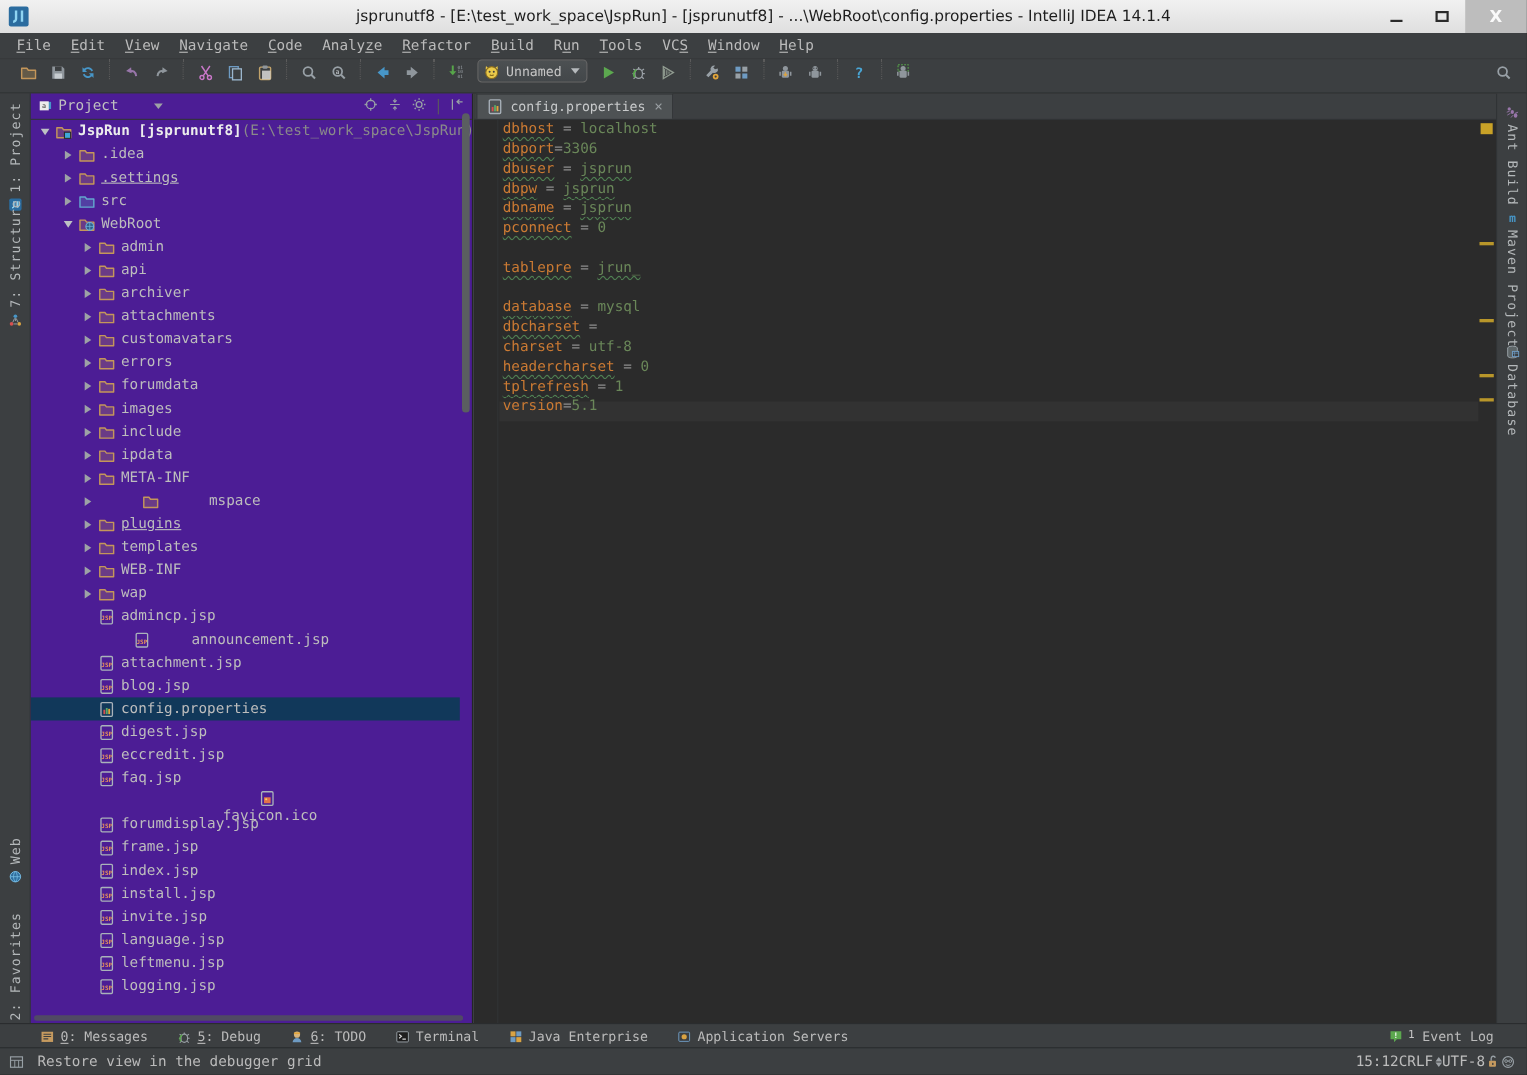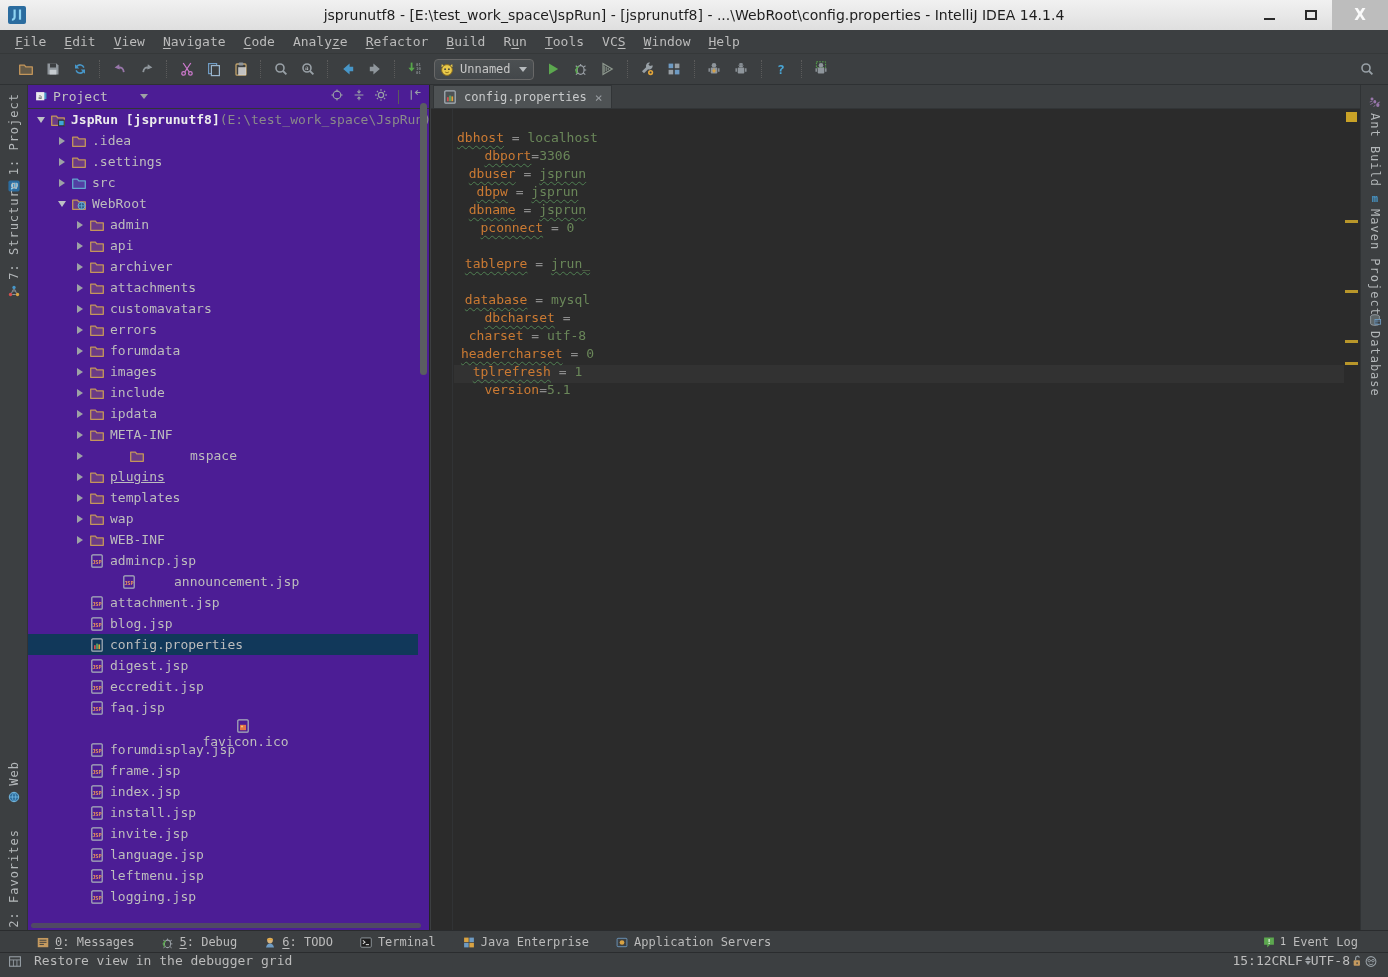--- a/index.html
+++ b/index.html
@@ -18,21 +18,21 @@
   .glyph-max{width:12px;height:10px;border:2px solid #2A2A2A;}
   .win-close{background:#BDBDBD;width:56px;}
   .glyph-close{font-family:"DejaVu Sans",sans-serif;font-size:15px;font-weight:bold;color:#FAFAFA;}
   
   .menubar{position:absolute;left:0;top:30px;width:100%;height:24px;background:#3C3F41;
     display:flex;align-items:center;padding-left:6px;border-bottom:1px solid #353839;}
   .menu-item{padding:0 9px;font-size:13px;color:#BBBBBB;line-height:23px;}
   .menu-item u{text-decoration:underline;text-underline-offset:2px;}
   
   .toolbar{position:absolute;left:0;top:54px;width:100%;height:31px;background:#3C3F41;
-    display:flex;align-items:center;padding-left:12px;border-bottom:1px solid #2E3133;}
+    display:flex;align-items:flex-start;padding-left:12px;border-bottom:1px solid #2E3133;}
   .tb-btn{width:27px;height:24px;display:flex;align-items:center;justify-content:center;border-radius:3px;}
   .tb-sep{width:1px;height:18px;margin:0 6px;background:transparent;
     border-left:1px dotted #5B5B5B;}
   .run-combo{height:21px;margin:0 6px;padding:0 6px 0 4px;display:flex;align-items:center;gap:5px;
     border:1px solid #686868;border-radius:4px;background:linear-gradient(#4C5052,#43474A);}
   .run-combo .lbl{font-size:12px;color:#C6C6C6;}
   .combo-arrow{width:0;height:0;border-left:4px solid transparent;border-right:4px solid transparent;
     border-top:5px solid #B6BABD;margin-left:3px;}
   .tb-right{margin-left:auto;margin-right:8px;}
   
@@ -67,40 +67,40 @@
   
   .editor-area{position:absolute;left:431px;top:0;width:929px;height:845px;background:#2B2B2B;}
   .tabbar{height:24px;background:#3C3F41;border-bottom:1px solid #323537;display:flex;align-items:flex-end;}
   .tab{height:23px;margin-left:2px;padding:0 8px;display:flex;align-items:center;gap:6px;
     background:#4E5254;border:1px solid #323537;border-bottom:none;}
   .tab .tab-label{font-size:12px;color:#C8CACB;}
   .tab .tab-close{font-size:13px;color:#9A9FA3;margin-left:2px;}
   .editor{position:absolute;left:0;top:24px;right:0;bottom:0;background:#2B2B2B;}
   .gutter{position:absolute;left:0;top:0;bottom:0;width:22px;border-right:1px solid #313335;}
   .caret-line{position:absolute;left:23px;right:16px;top:256px;height:18px;background:#323232;}
-  .code{position:absolute;left:26px;top:20px;text-align:center;}
+  .code{position:absolute;left:26px;top:0;}
   .code-line{height:18px;line-height:18px;font-size:13px;white-space:pre;position:relative;}
   .c-k{color:#CB7A33;}
   .c-s{color:#8C8C8C;}
   .c-v{color:#6A8759;}
   .q{text-decoration:underline;text-decoration-style:wavy;text-decoration-color:#4F8052;
      text-decoration-thickness:1px;text-underline-offset:3px;}
   .error-stripe{position:absolute;right:0;top:0;bottom:0;width:16px;}
   .stripe-square{position:absolute;right:3px;top:3px;width:11px;height:10px;background:#C9A227;}
   .stripe-dash{position:absolute;right:2px;width:13px;height:3px;background:#B8962A;}
   
   .bottombar{position:absolute;left:0;top:930px;width:100%;height:22px;background:#3C3F41;
     border-top:1px solid #2A2C2E;display:flex;align-items:center;padding-left:36px;}
   .bb-item{display:flex;align-items:center;gap:5px;font-size:12px;color:#BBBBBB;margin-right:26px;}
   .bb-item u{text-decoration:underline;text-underline-offset:2px;}
   .bb-right{margin-left:auto;margin-right:30px;display:flex;align-items:center;gap:4px;font-size:12px;}
   .bb-count{font-size:10px;color:#C6C6C6;margin-right:3px;}
   
   .statusbar{position:absolute;left:0;top:952px;width:100%;height:25px;background:#3C3F41;
-    border-top:1px solid #2A2C2E;display:flex;align-items:flex-start;font-size:13px;}
+    border-top:1px solid #2A2C2E;display:flex;align-items:center;font-size:13px;}
   .sb-left{display:flex;align-items:center;gap:12px;margin-left:8px;}
   .sb-right{margin-left:auto;display:flex;align-items:center;margin-right:10px;color:#BDBDBD;}
   .crlf-wrap{display:flex;align-items:center;gap:2px;}
   .updown{display:flex;flex-direction:column;gap:1px;}
   .updown .u{width:0;height:0;border-left:3px solid transparent;border-right:3px solid transparent;border-bottom:4px solid #9DA2A6;}
   .updown .d{width:0;height:0;border-left:3px solid transparent;border-right:3px solid transparent;border-top:4px solid #9DA2A6;}
   .icon16{width:16px;height:16px;display:inline-flex;}
   .icon14{width:14px;height:14px;display:inline-flex;}
 </style>
 </head>
@@ -474,21 +474,21 @@
             <span class="tr-arrow">
               <span class="arr-col"></span>
             </span>
             <span class="icon16 tr-icon">
               <svg width="16" height="16" viewBox="0 0 16 16" xmlns="http://www.w3.org/2000/svg">
                 <path d="M1.7 13.3V4.1h4.7l1.4 1.8h6.5v7.4z" fill="rgba(197,151,90,.25)" stroke="#C4965A" stroke-width="1.3" stroke-linejoin="round"></path>
               </svg>
             </span>
             <span class="tr-label">.idea</span>
           </div>
-          <div class="tree-row" style="padding-left: 27px;">
+          <div class="tree-row" style="padding-left: 27px; text-decoration: underline;">
             <span class="tr-arrow">
               <span class="arr-col"></span>
             </span>
             <span class="icon16 tr-icon">
               <svg width="16" height="16" viewBox="0 0 16 16" xmlns="http://www.w3.org/2000/svg">
                 <path d="M1.7 13.3V4.1h4.7l1.4 1.8h6.5v7.4z" fill="rgba(197,151,90,.25)" stroke="#C4965A" stroke-width="1.3" stroke-linejoin="round"></path>
               </svg>
             </span>
             <span class="tr-label">.settings</span>
           </div>
@@ -672,32 +672,32 @@
           </div>
           <div class="tree-row" style="padding-left: 45px;">
             <span class="tr-arrow">
               <span class="arr-col"></span>
             </span>
             <span class="icon16 tr-icon">
               <svg width="16" height="16" viewBox="0 0 16 16" xmlns="http://www.w3.org/2000/svg">
                 <path d="M1.7 13.3V4.1h4.7l1.4 1.8h6.5v7.4z" fill="rgba(197,151,90,.25)" stroke="#C4965A" stroke-width="1.3" stroke-linejoin="round"></path>
               </svg>
             </span>
+            <span class="tr-label">WEB-INF</span>
+          </div>
+          <div class="tree-row" style="padding-left: 45px;">
+            <span class="tr-arrow">
+              <span class="arr-col"></span>
+            </span>
+            <span class="icon16 tr-icon">
+              <svg width="16" height="16" viewBox="0 0 16 16" xmlns="http://www.w3.org/2000/svg">
+                <path d="M1.7 13.3V4.1h4.7l1.4 1.8h6.5v7.4z" fill="rgba(197,151,90,.25)" stroke="#C4965A" stroke-width="1.3" stroke-linejoin="round"></path>
+              </svg>
+            </span>
             <span class="tr-label">wap</span>
-          </div>
-          <div class="tree-row" style="padding-left: 45px;">
-            <span class="tr-arrow">
-              <span class="arr-col"></span>
-            </span>
-            <span class="icon16 tr-icon">
-              <svg width="16" height="16" viewBox="0 0 16 16" xmlns="http://www.w3.org/2000/svg">
-                <path d="M1.7 13.3V4.1h4.7l1.4 1.8h6.5v7.4z" fill="rgba(197,151,90,.25)" stroke="#C4965A" stroke-width="1.3" stroke-linejoin="round"></path>
-              </svg>
-            </span>
-            <span class="tr-label">WEB-INF</span>
           </div>
           <div class="tree-row" style="padding-left: 45px;">
             <span class="tr-arrow"></span>
             <span class="icon16 tr-icon">
               <svg width="16" height="16" viewBox="0 0 16 16" xmlns="http://www.w3.org/2000/svg">
                 <rect x="2.8" y="1.8" width="10.4" height="12.4" rx="1" fill="none" stroke="#A9B2BA" stroke-width="1.2"></rect>
                 <text x="8" y="11" font-size="5.4" font-weight="700" fill="#E8935C" text-anchor="middle" font-family="monospace">JSP</text>
               </svg>
             </span>
             <span class="tr-label">admincp.jsp</span>

